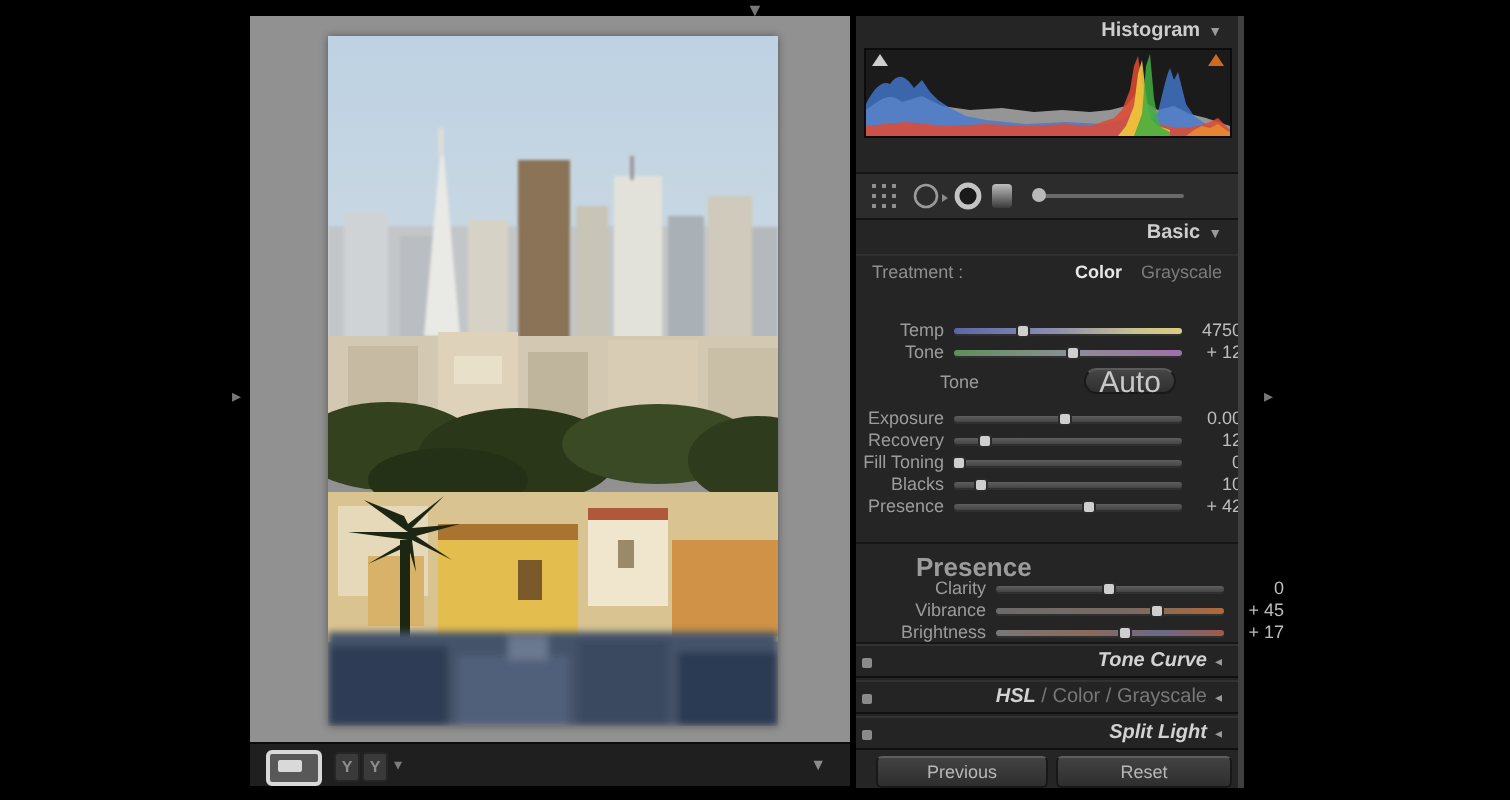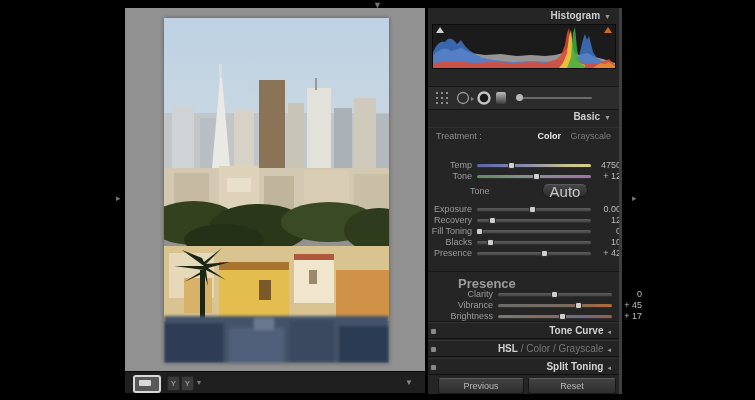--- a/index.html
+++ b/index.html
@@ -60,21 +60,21 @@
   .tonebar{position:absolute;left:0;top:176px;width:191px;height:15px;}
   .tonebar .tl{position:absolute;left:42px;top:2px;font-size:9px;color:#9c9c9c;}
   .auto-btn{position:absolute;left:114px;top:0;width:46px;height:13px;border-radius:7px;
       background:linear-gradient(180deg,#454545,#303030);border:1px solid #1a1a1a;border-top-color:#5a5a5a;
       color:#c8c8c8;font-size:15px;text-align:center;line-height:13px;box-sizing:border-box;}
   .presence-label{position:absolute;left:30px;top:268px;font-size:13px;color:#9c9c9c;font-weight:bold;}
   
   .cheader{position:absolute;left:0;width:191px;height:17px;background:#242424;border-top:1px solid #323232;
       border-bottom:1px solid #101010;box-sizing:border-box;font-size:10px;font-weight:bold;line-height:15px;
       text-align:right;padding-right:8px;}
-  .cheader .bright{color:#d2d2d2;}
+  .cheader .bright{color:#d2d2d2;font-style:italic;}
   .cheader .dim{color:#787878;font-weight:normal;}
   .cheader .arr{color:#9a9a9a;font-size:7px;margin-left:4px;font-weight:normal;}
   .cheader .marker{position:absolute;left:3px;top:6px;width:5px;height:5px;background:#8a8a8a;border-radius:1px;}
   
   .fbtns{position:absolute;left:0;top:369px;width:191px;height:19px;}
   .fbtn{position:absolute;top:1px;height:16px;border-radius:3px;background:linear-gradient(180deg,#424242,#2e2e2e);
       border:1px solid #181818;border-top-color:#5d5d5d;color:#b8b8b8;font-size:9px;text-align:center;
       line-height:15px;box-sizing:border-box;}
 </style>
 </head>
@@ -335,21 +335,21 @@
           </div>
           <span class="val">+ 17</span>
         </div>
       </div>
 
     <div class="sect-divider" style="top:313px;"></div>
 
     <div id="collapsed-panels">
         <div class="cheader" style="top: 314px;"><div class="marker"></div><span class="bright">Tone Curve</span><span class="arr">◂</span></div>
         <div class="cheader" style="top: 332px;"><div class="marker"></div><span class="bright">HSL</span><span class="dim"> / </span><span class="dim">Color</span><span class="dim"> / </span><span class="dim">Grayscale</span><span class="arr">◂</span></div>
-        <div class="cheader" style="top: 350px;"><div class="marker"></div><span class="bright">Split Toning</span><span class="arr">◂</span></div>
+        <div class="cheader" style="top: 350px;"><div class="marker"></div><span class="bright">Split Light</span><span class="arr">◂</span></div>
       </div>
 
     <div class="fbtns">
       <div class="fbtn" style="left:100px;width:88px;">Reset</div>
       <div class="fbtn" style="left:10px;width:86px;">Previous</div>
     </div>
 
     <div class="scrollstrip"></div>
   </div>
 </div>

